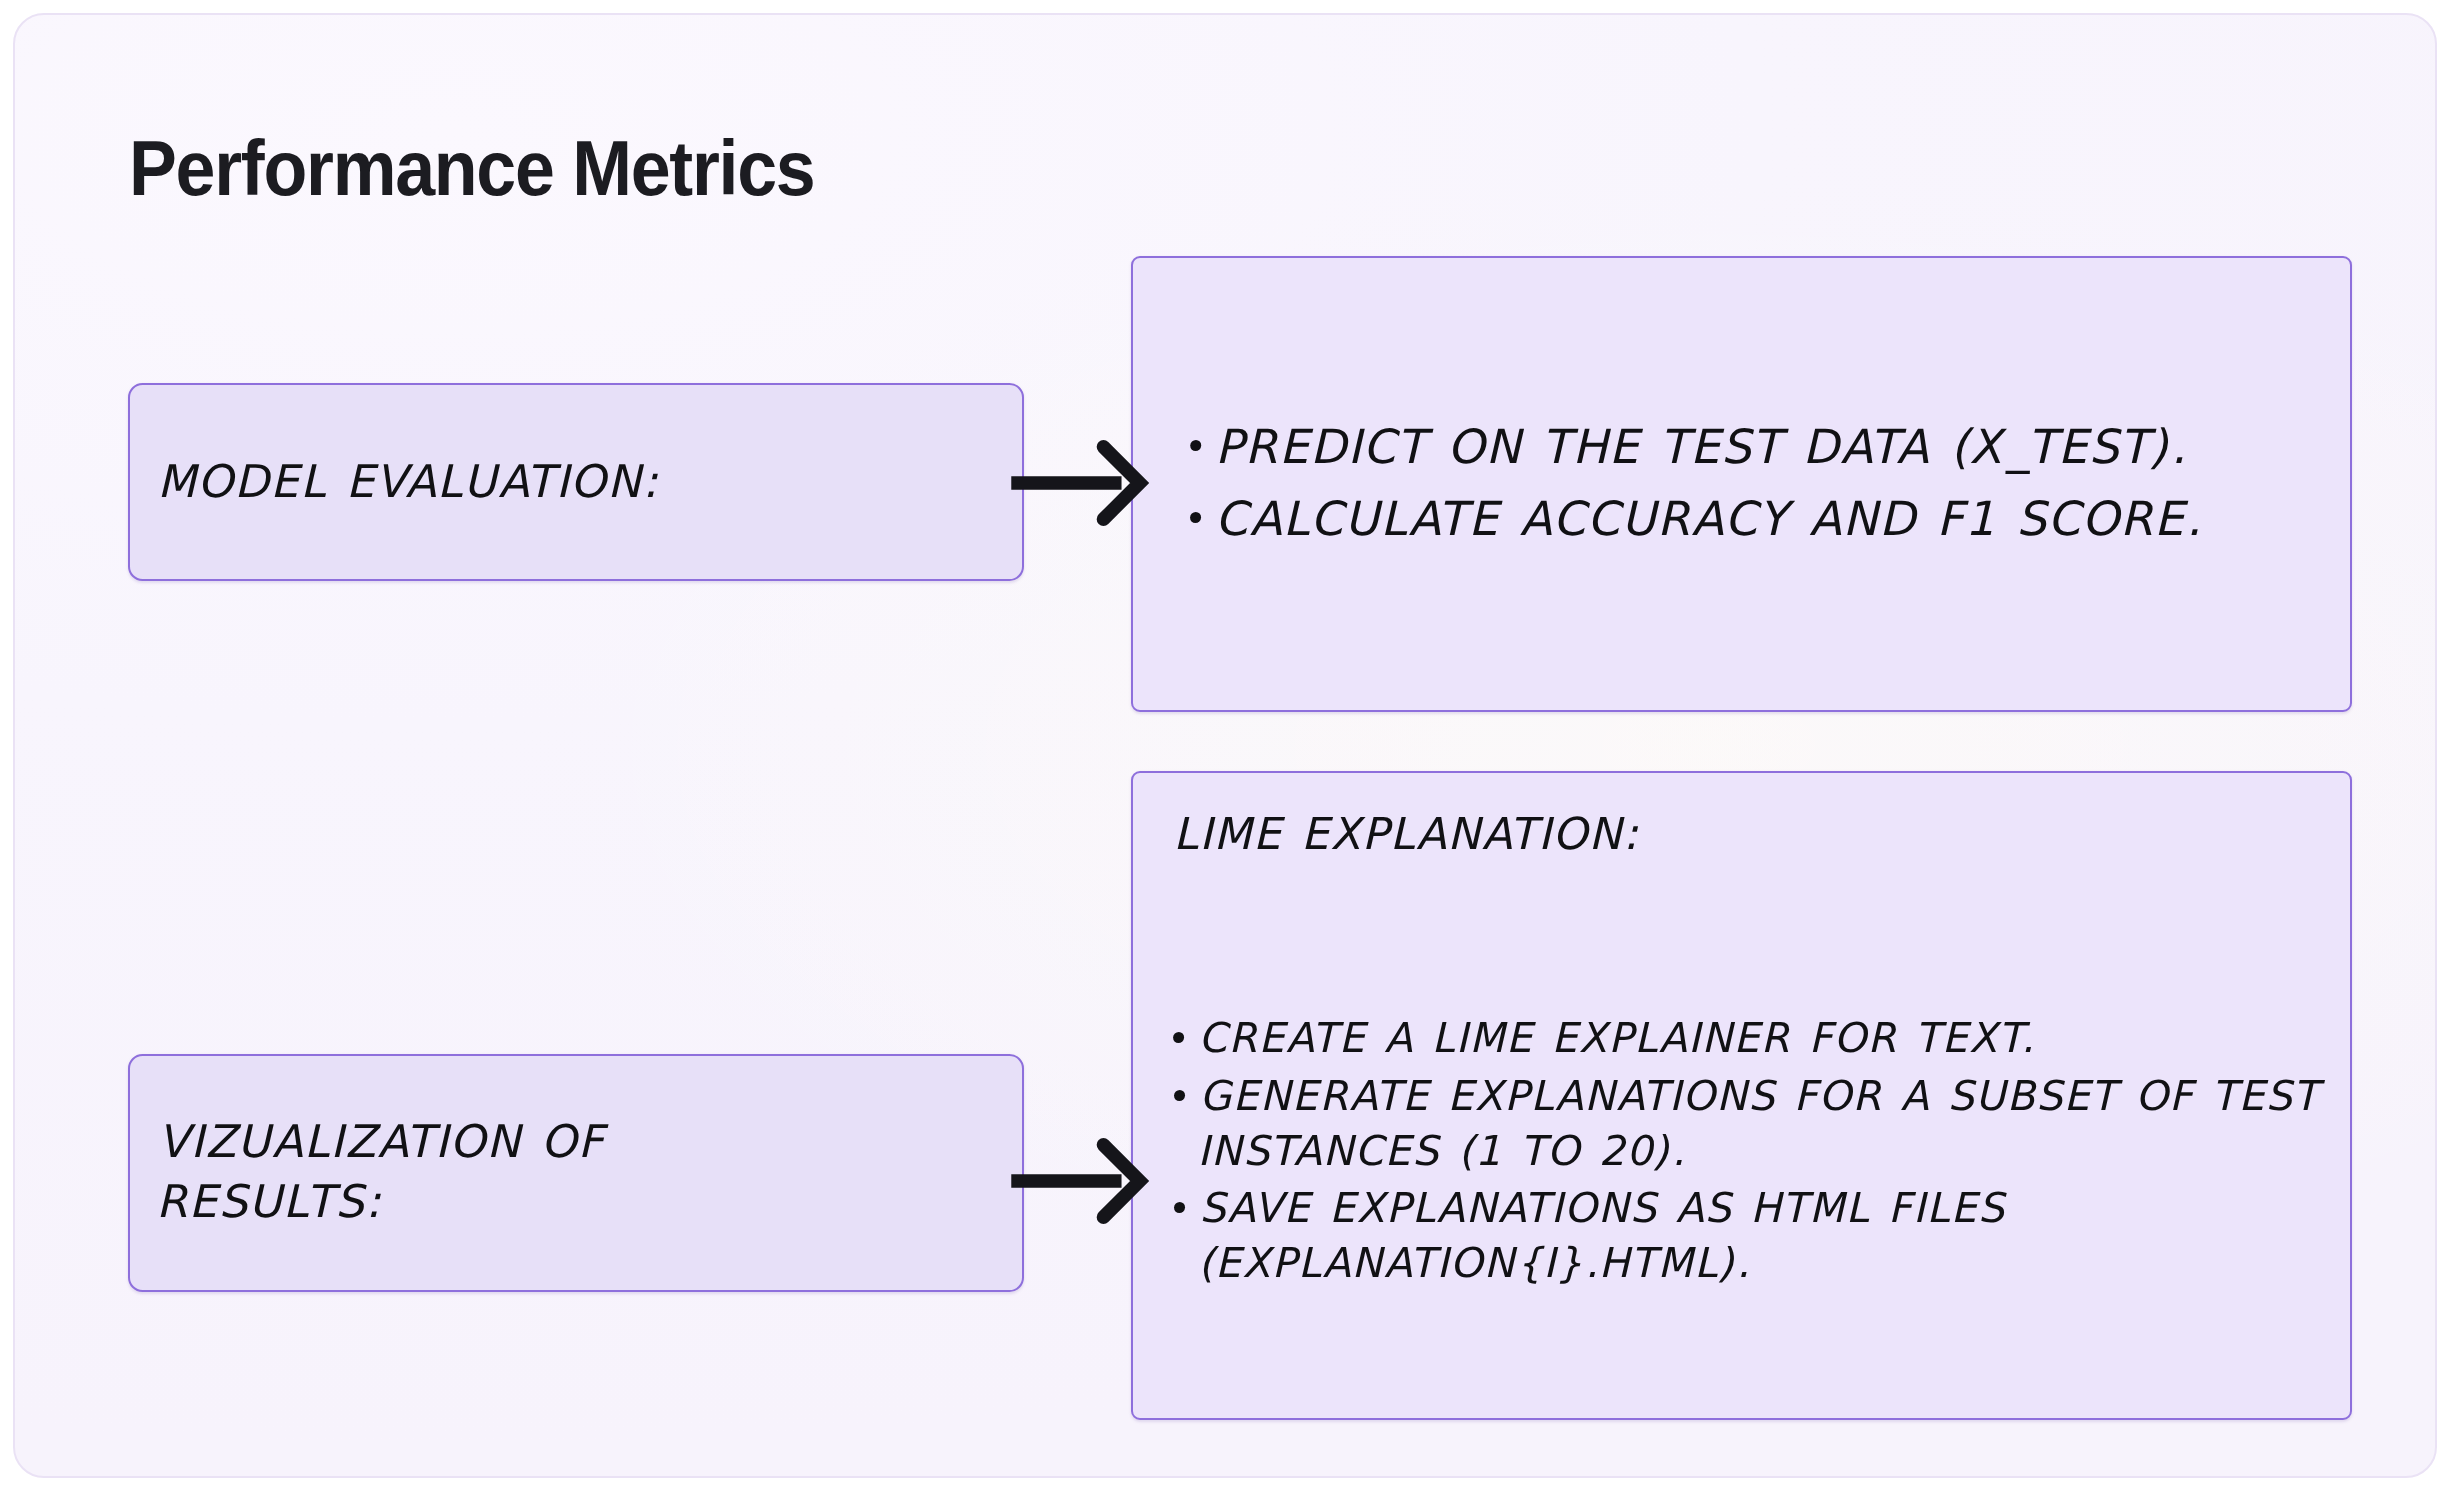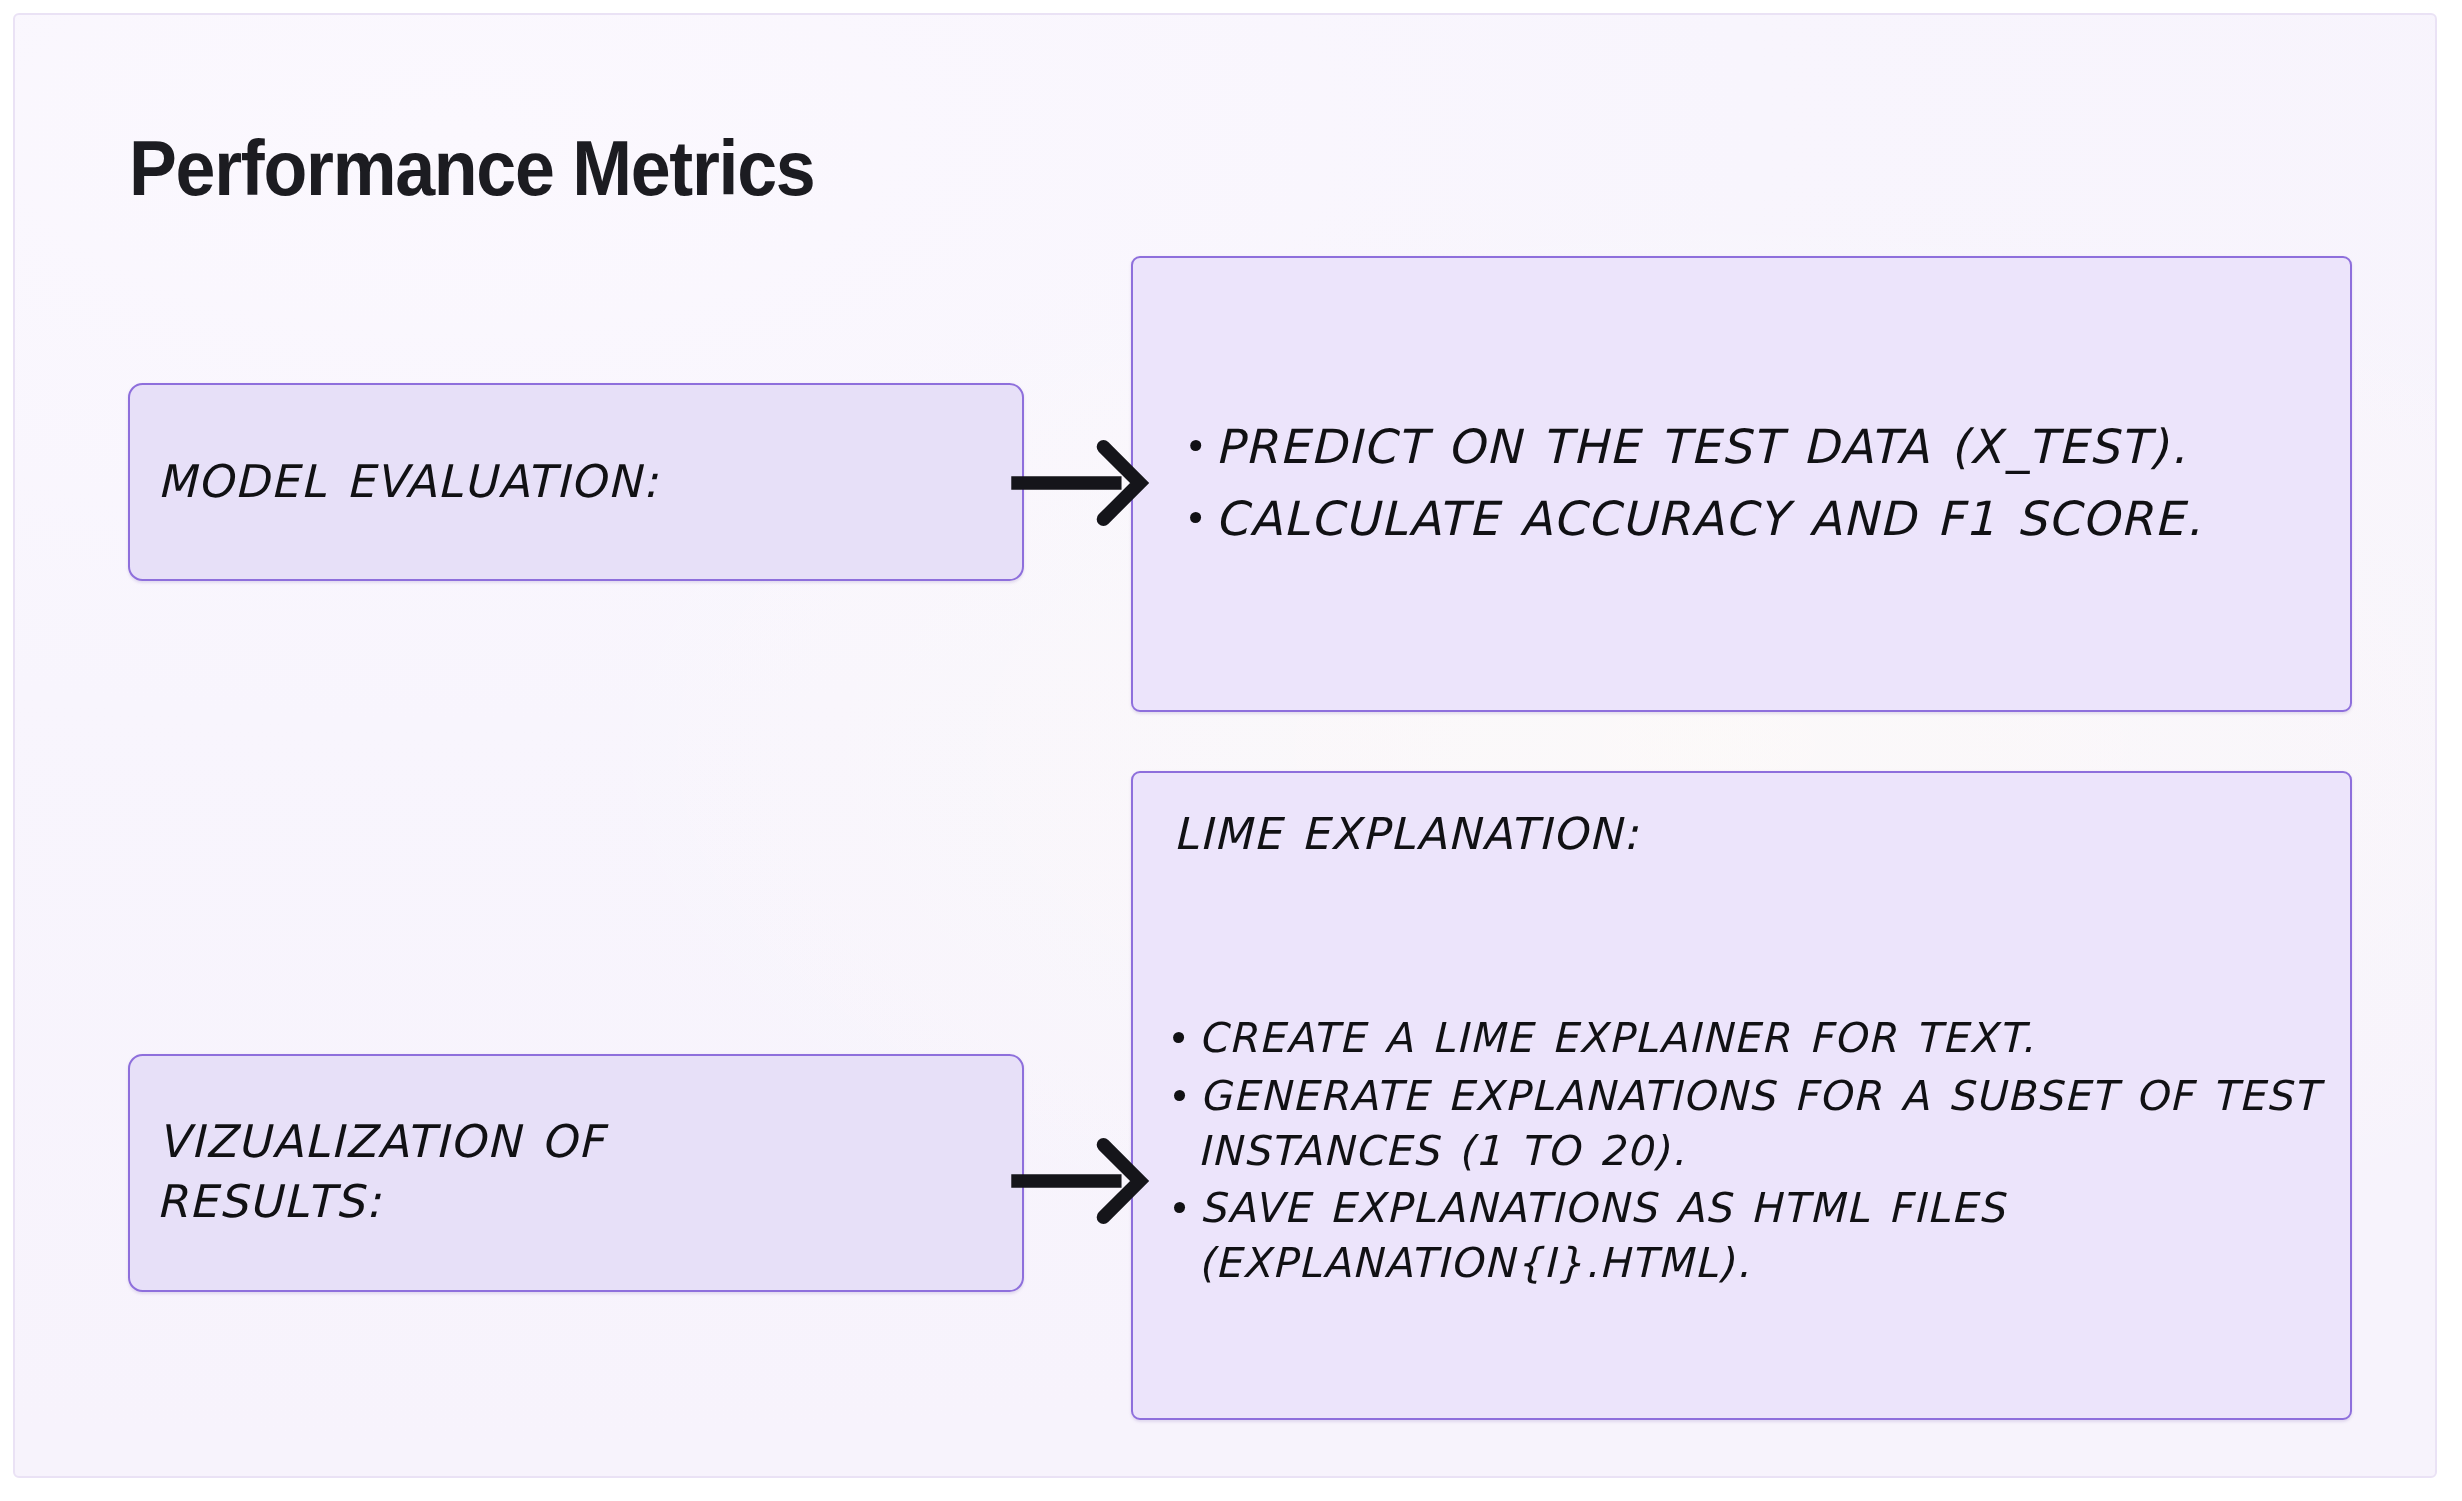--- a/index.html
+++ b/index.html
@@ -16,21 +16,21 @@
 
   
   #card {
     position: absolute;
     left: 12.7px;
     top: 12.7px;
     width: 2424px;
     height: 1465px;
     box-sizing: border-box;
     border: 2.7px solid #eae2f5;
-    border-radius: 6px;
+    border-radius: 31px;
     background:
       radial-gradient(ellipse 120% 90% at 18% 8%,  #fbf8fe 0%, #f8f5fd 45%, #f7f3fc 100%);
     overflow: hidden;
   }
   
   #card::after {
     content: "";
     position: absolute;
     inset: 0;
     background:

